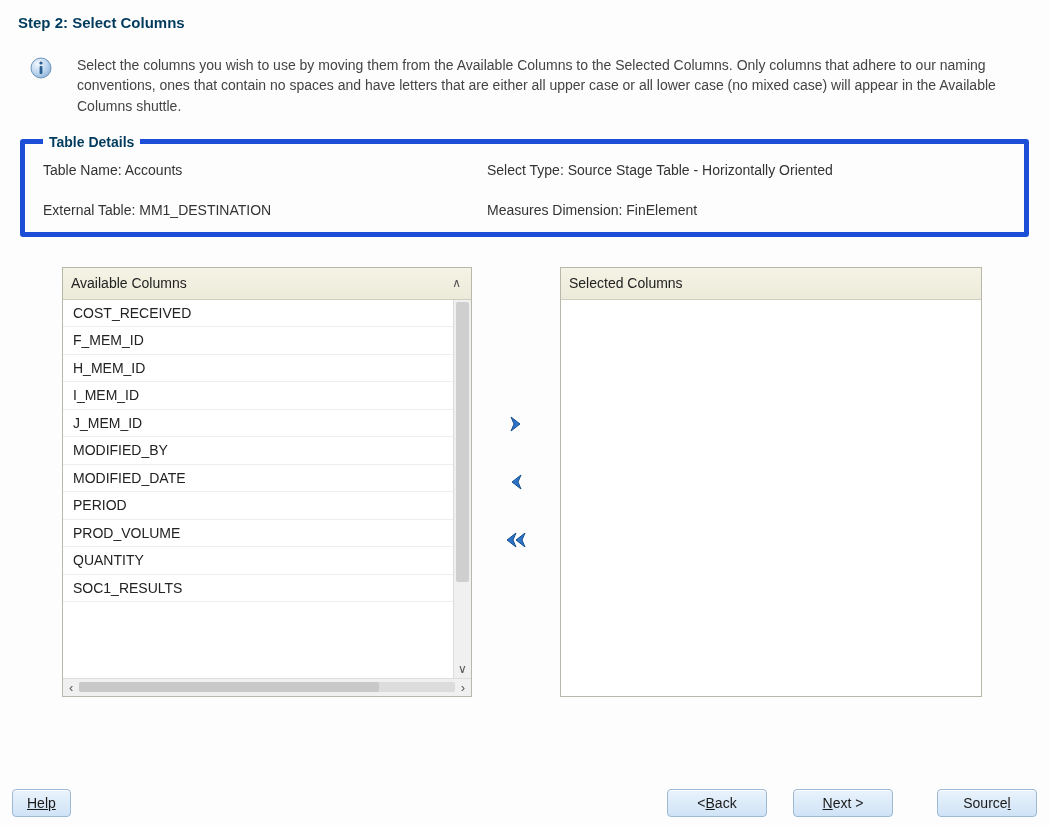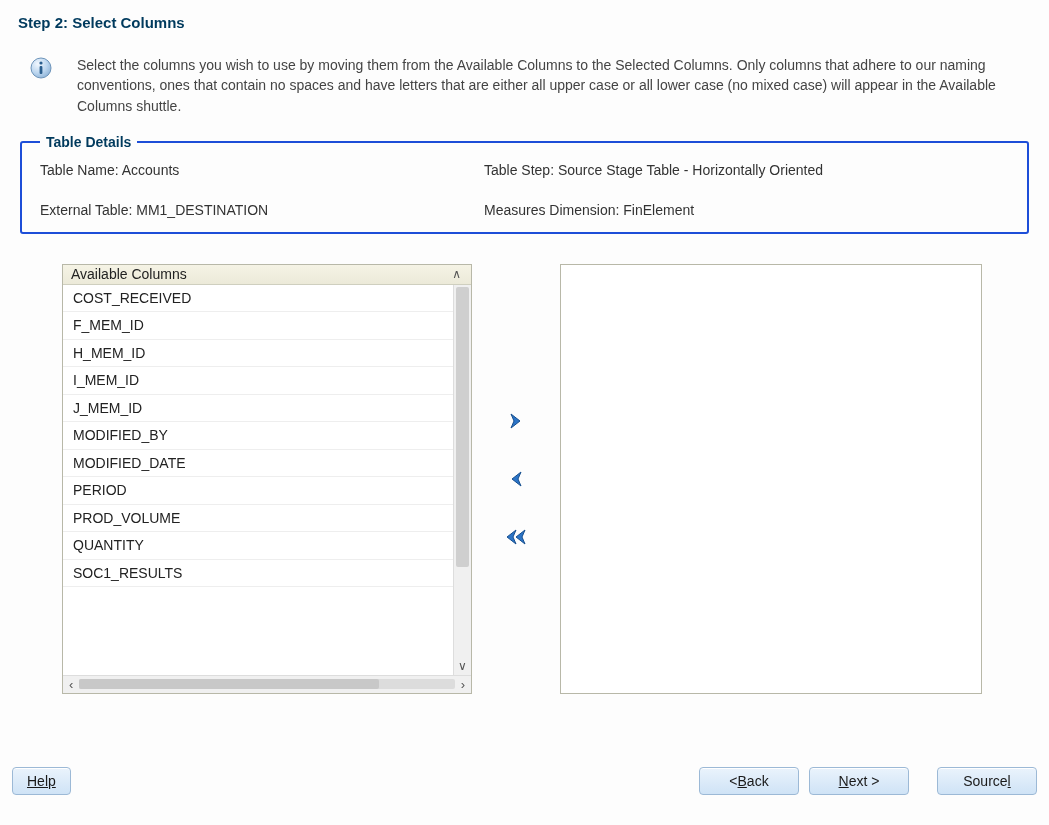--- a/index.html
+++ b/index.html
@@ -33,21 +33,21 @@
     flex: 0 0 22px;
     margin-top: 2px;
   }
   .instructions {
     color: #444;
     font-size: 14px;
     line-height: 1.45;
     max-width: 960px;
   }
   fieldset.details {
-    border: 2px solid #1d4ed8;
+    border: 5px solid #1d4ed8;
     border-radius: 3px;
     margin: 16px 8px 30px 8px;
     padding: 12px 18px 14px 18px;
   }
   fieldset.details legend {
     color: #003a5d;
     font-weight: bold;
     font-size: 14px;
     padding: 0 6px;
   }
@@ -77,21 +77,21 @@
     flex-direction: column;
   }
   .shuttle-box.left { width: 410px; height: 430px; }
   .shuttle-box.right { width: 422px; height: 430px; }
   .shuttle-header {
     display: flex;
     align-items: center;
     justify-content: space-between;
     background: linear-gradient(#f5f3e5, #ecead9);
     border-bottom: 1px solid #cfcfbf;
-    height: 20px;
+    height: 32px;
     padding: 0 6px 0 8px;
     font-size: 14px;
     color: #222;
   }
   .shuttle-header .up-arrow {
     font-size: 12px;
     color: #555;
     padding: 0 4px;
     cursor: pointer;
   }
@@ -180,23 +180,24 @@
   }
   .ctl-btn {
     width: 24px; height: 24px;
     display: flex; align-items: center; justify-content: center;
     cursor: pointer;
   }
   .ctl-btn svg { display: block; }
 
   .footer-buttons {
     position: absolute;
-    left: 12px; right: 12px; bottom: 30px;
+    left: 12px; right: 12px; bottom: 8px;
     display: flex;
     align-items: flex-end;
+    gap: 16px;
   }
   .btn {
     background: linear-gradient(#eaf3fc, #cfe3f6);
     border: 1px solid #9cb9d6;
     border-radius: 4px;
     height: 28px;
     min-width: 100px;
     padding: 0 16px;
     font-size: 14px;
     color: #1a1a1a;
@@ -238,21 +239,21 @@
 
   <fieldset class="details">
     <legend>Table Details</legend>
     <div class="details-grid">
       <div class="cell">
         <span class="label">Table Name:</span>
         <span> </span>
         <span class="val">Accounts</span>
       </div>
       <div class="cell">
-        <span class="label">Table Step:</span>
+        <span class="label">Select Type:</span>
         <span> </span>
         <span class="val">Source Stage Table - Horizontally Oriented</span>
       </div>
       <div class="cell">
         <span class="label">External Table:</span>
         <span> </span>
         <span class="val">MM1_DESTINATION</span>
       </div>
       <div class="cell">
         <span class="label">Measures Dimension:</span>
@@ -310,20 +311,23 @@
       </div>
       <div class="ctl-btn" title="Move all left">
         <svg width="24" height="20" viewBox="0 0 24 20">
           <path d="M12 3 L3 10 L12 17 L9 10 Z" fill="#2b74c7" stroke="#18508f" stroke-width="1"></path>
           <path d="M21 3 L12 10 L21 17 L18 10 Z" fill="#2b74c7" stroke="#18508f" stroke-width="1"></path>
         </svg>
       </div>
     </div>
 
     <div class="shuttle-box right">
+      <div class="shuttle-header">
+        <span>Selected Columns</span>
+      </div>
       <div class="shuttle-body">
         <div class="col-list" id="selected-list"></div>
       </div>
     </div>
 
   </div>
 
   <div class="footer-buttons">
     <div class="btn help">
       <span class="ul">Help</span>

